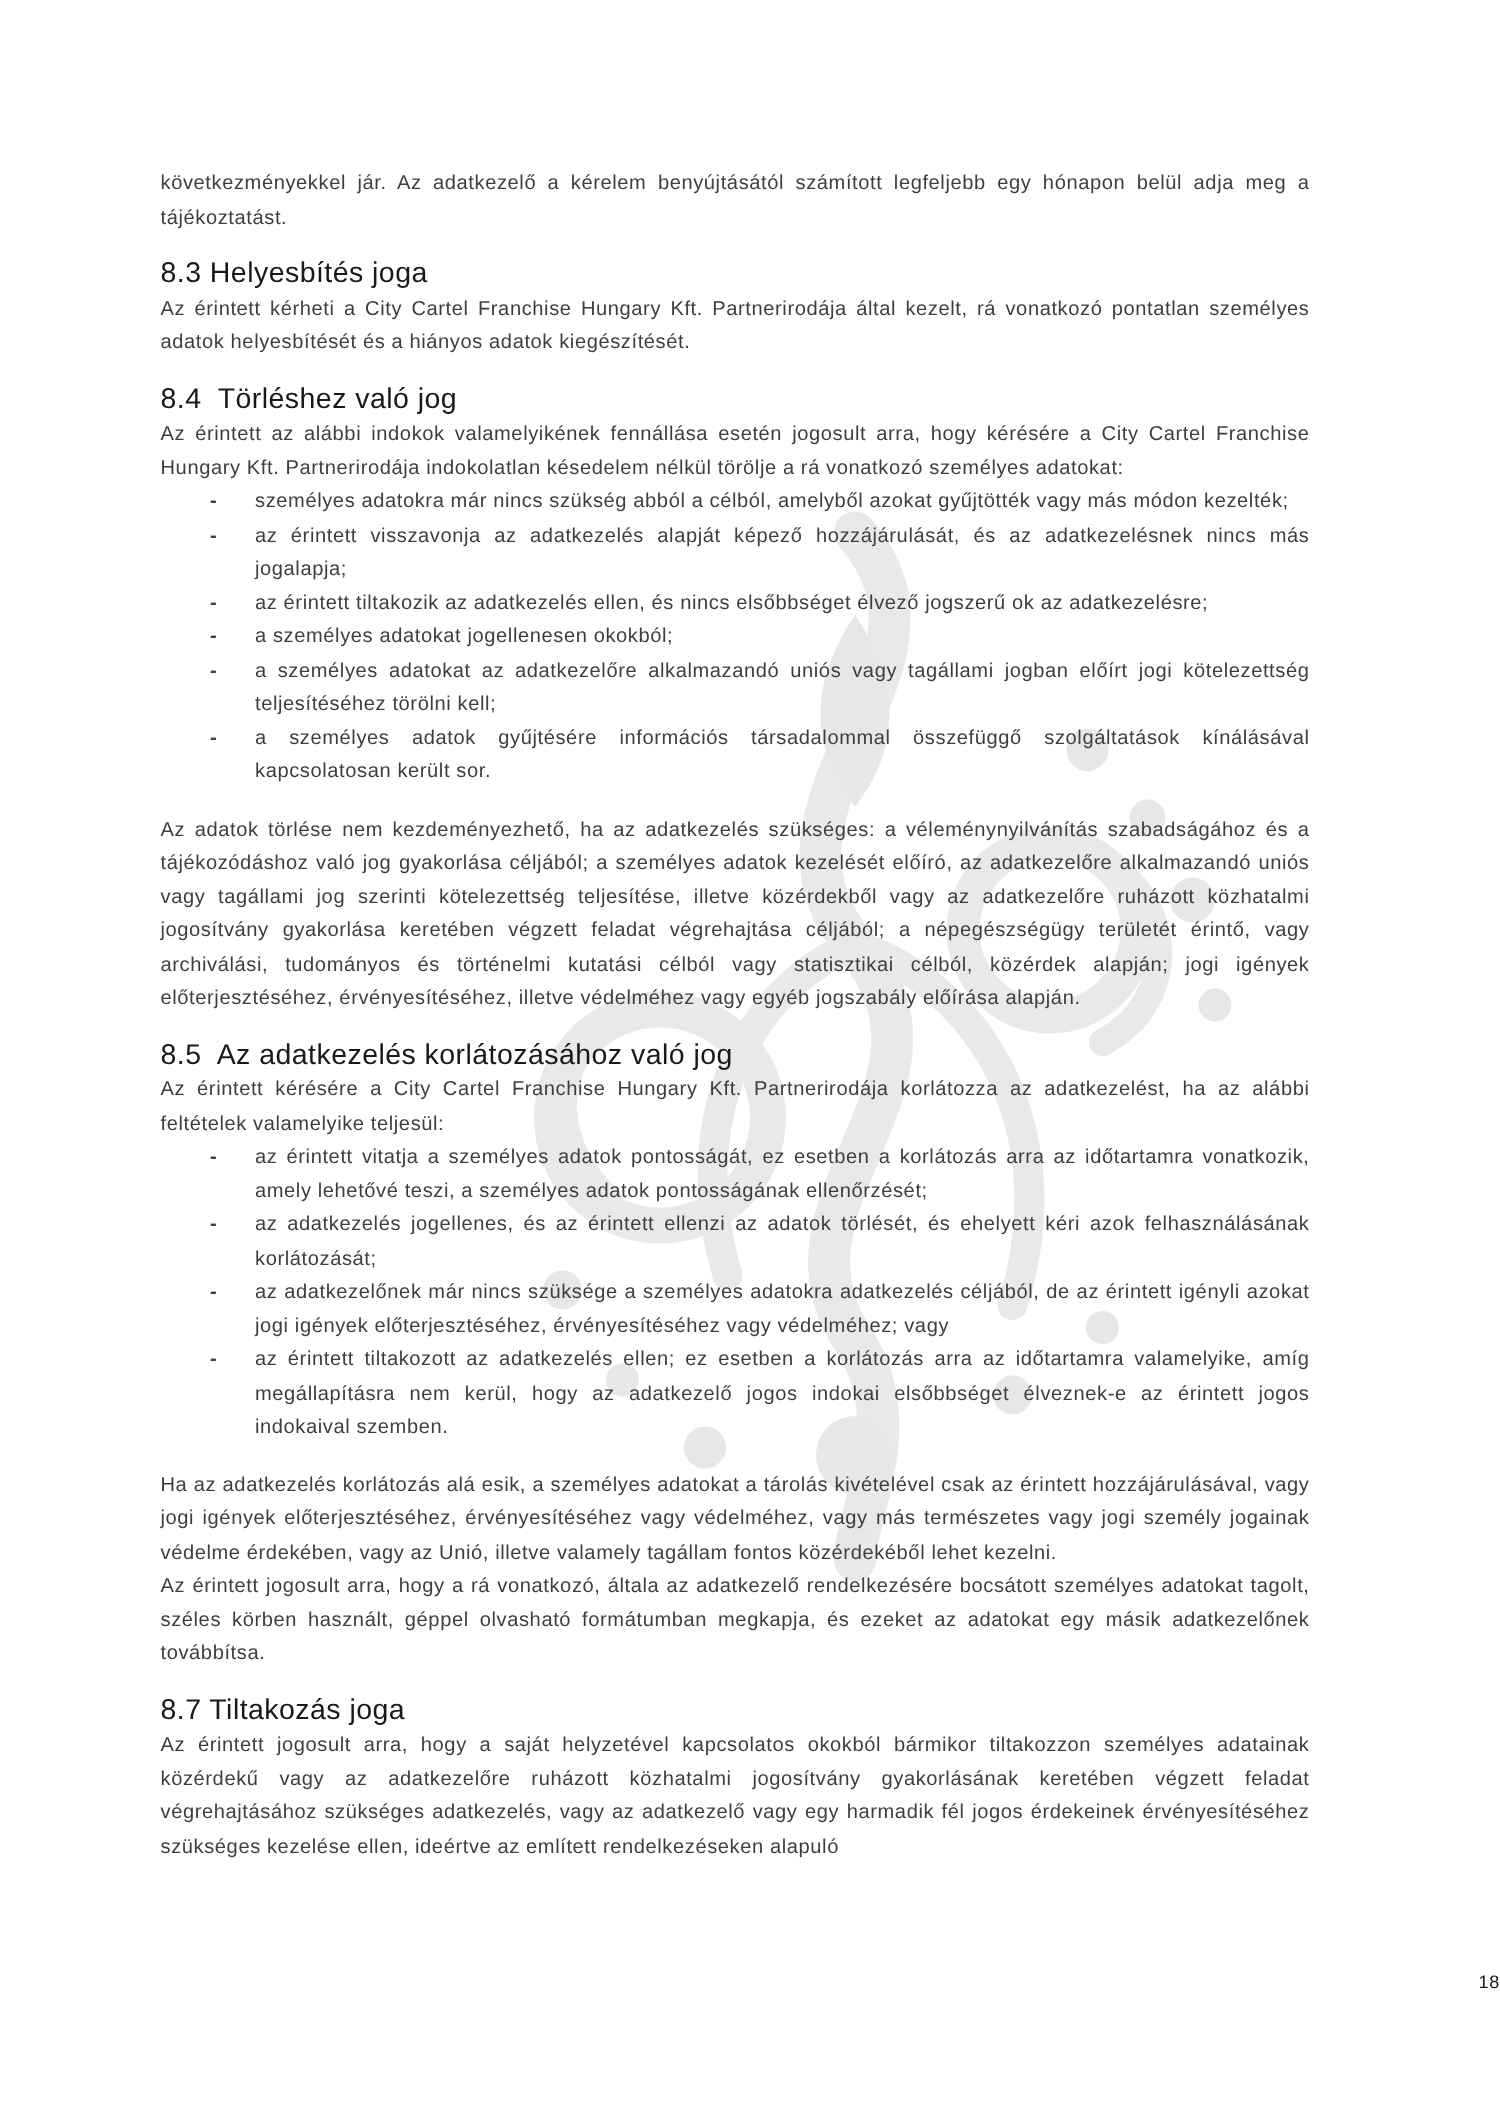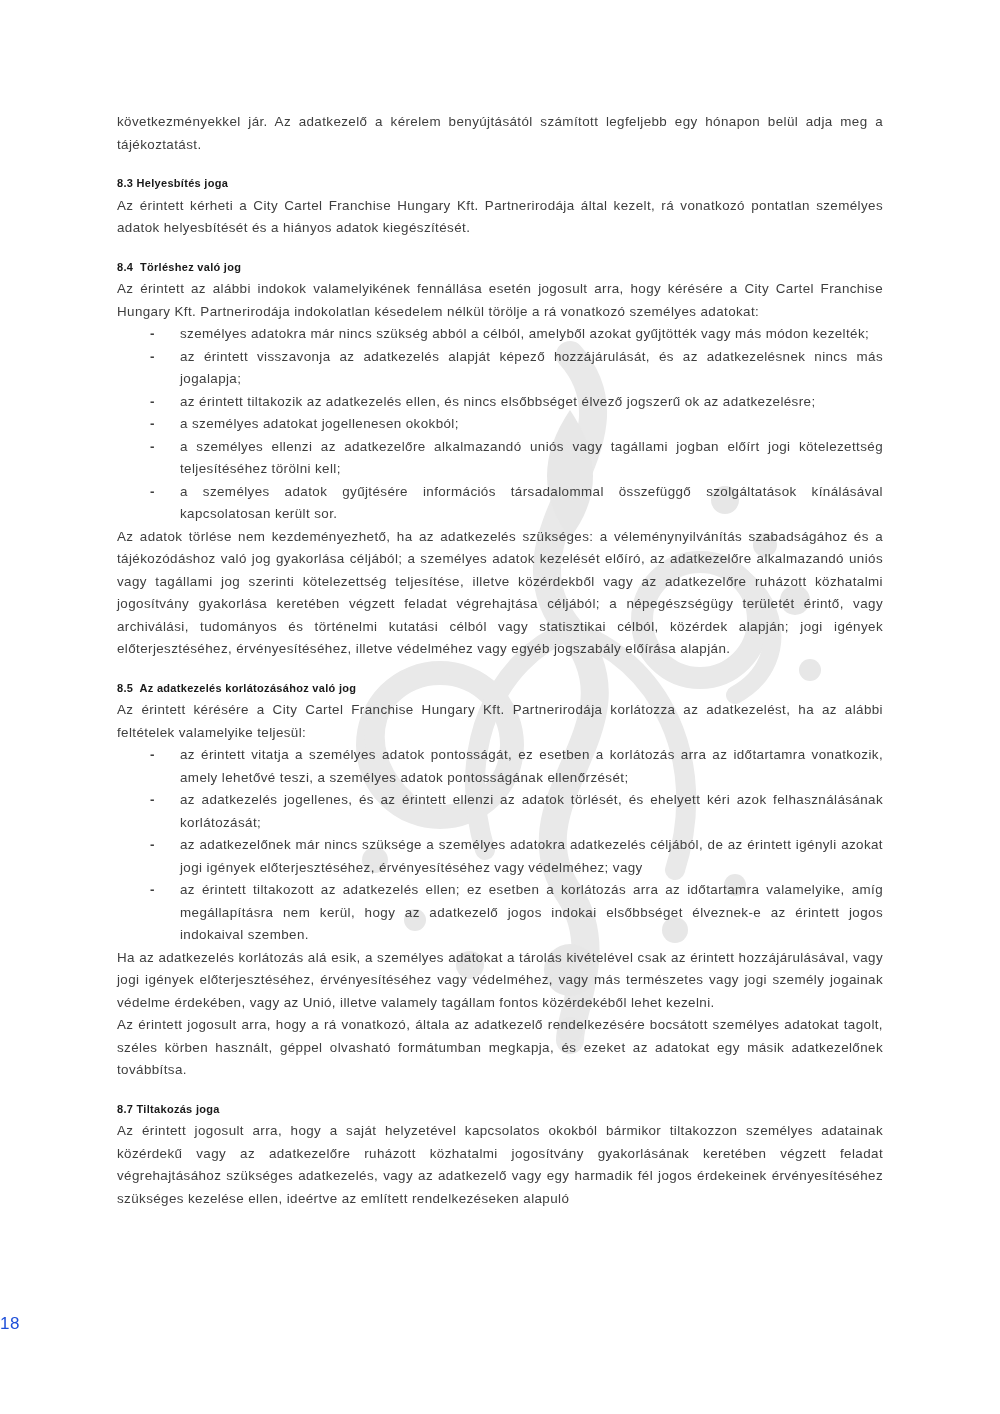--- a/index.html
+++ b/index.html
@@ -16,36 +16,36 @@
   }
   .watermark{
     position:absolute;
     left:255px;top:330px;
     width:630px;height:760px;
     z-index:0;
     pointer-events:none;
   }
   .content{
     position:absolute;
-    left:117px;top:111px;
+    left:107px;top:111px;
     width:766px;
     z-index:1;
     font-size:13.4px;
     line-height:22.5px;
     letter-spacing:0.4px;
     color:#3e3e3e;
     text-align:justify;
   }
   .content p{margin:0;}
-  p.spaced{}
+  p.spaced{margin-top:16px;}
   h3.sec-heading{
     margin:16px 0 0 0;
-    font-size:11px;
+    font-size:19px;
     line-height:22.5px;
-    font-weight:700;
+    font-weight:400;
     color:#191919;
     text-align:left;
     letter-spacing:0.3px;
     white-space:pre-wrap;
   }
   .bullets{margin:0;}
   .bullet{
     display:flex;
     align-items:flex-start;
   }
@@ -57,24 +57,24 @@
     font-weight:700;
   }
   .bullet .btext{
     flex:1;
     text-align:justify;
   }
   .page-number{
     position:absolute;
     left:0;right:0;
     top:1314px;
-    text-align:left;
-    font-size:17px;
+    text-align:right;
+    font-size:12px;
     letter-spacing:0.5px;
-    color:#1d4ed8;
+    color:#0f172a;
     z-index:1;
   }
 </style>
 </head>
 <body>
 
 <div class="page">
 
   <svg class="watermark" viewBox="0 0 630 760" xmlns="http://www.w3.org/2000/svg" aria-hidden="true">
     <g fill="none" stroke="#e9e9e9" stroke-linecap="round">
@@ -123,21 +123,21 @@
       <div class="bullet">
         <span class="marker">-</span>
         <div class="btext">az érintett tiltakozik az adatkezelés ellen, és nincs elsőbbséget élvező jogszerű ok az adatkezelésre;</div>
       </div>
       <div class="bullet">
         <span class="marker">-</span>
         <div class="btext">a személyes adatokat jogellenesen okokból;</div>
       </div>
       <div class="bullet">
         <span class="marker">-</span>
-        <div class="btext">a személyes ellenzi az adatkezelőre alkalmazandó uniós vagy tagállami jogban előírt jogi kötelezettség teljesítéséhez törölni kell;</div>
+        <div class="btext">a személyes adatokat az adatkezelőre alkalmazandó uniós vagy tagállami jogban előírt jogi kötelezettség teljesítéséhez törölni kell;</div>
       </div>
       <div class="bullet">
         <span class="marker">-</span>
         <div class="btext">a személyes adatok gyűjtésére információs társadalommal összefüggő szolgáltatások kínálásával kapcsolatosan került sor.</div>
       </div>
     </div>
     <p class="spaced">Az adatok törlése nem kezdeményezhető, ha az adatkezelés szükséges: a véleménynyilvánítás szabadságához és a tájékozódáshoz való jog gyakorlása céljából; a személyes adatok kezelését előíró, az adatkezelőre alkalmazandó uniós vagy tagállami jog szerinti kötelezettség teljesítése, illetve közérdekből vagy az adatkezelőre ruházott közhatalmi jogosítvány gyakorlása keretében végzett feladat végrehajtása céljából; a népegészségügy területét érintő, vagy archiválási, tudományos és történelmi kutatási célból vagy statisztikai célból, közérdek alapján;  jogi igények előterjesztéséhez, érvényesítéséhez, illetve védelméhez vagy egyéb jogszabály előírása alapján.</p>
 
     <h3 class="sec-heading">8.5  Az adatkezelés korlátozásához való jog</h3>
     <p>Az érintett kérésére a City Cartel Franchise Hungary Kft. Partnerirodája korlátozza az adatkezelést, ha az alábbi feltételek valamelyike teljesül:</p>

